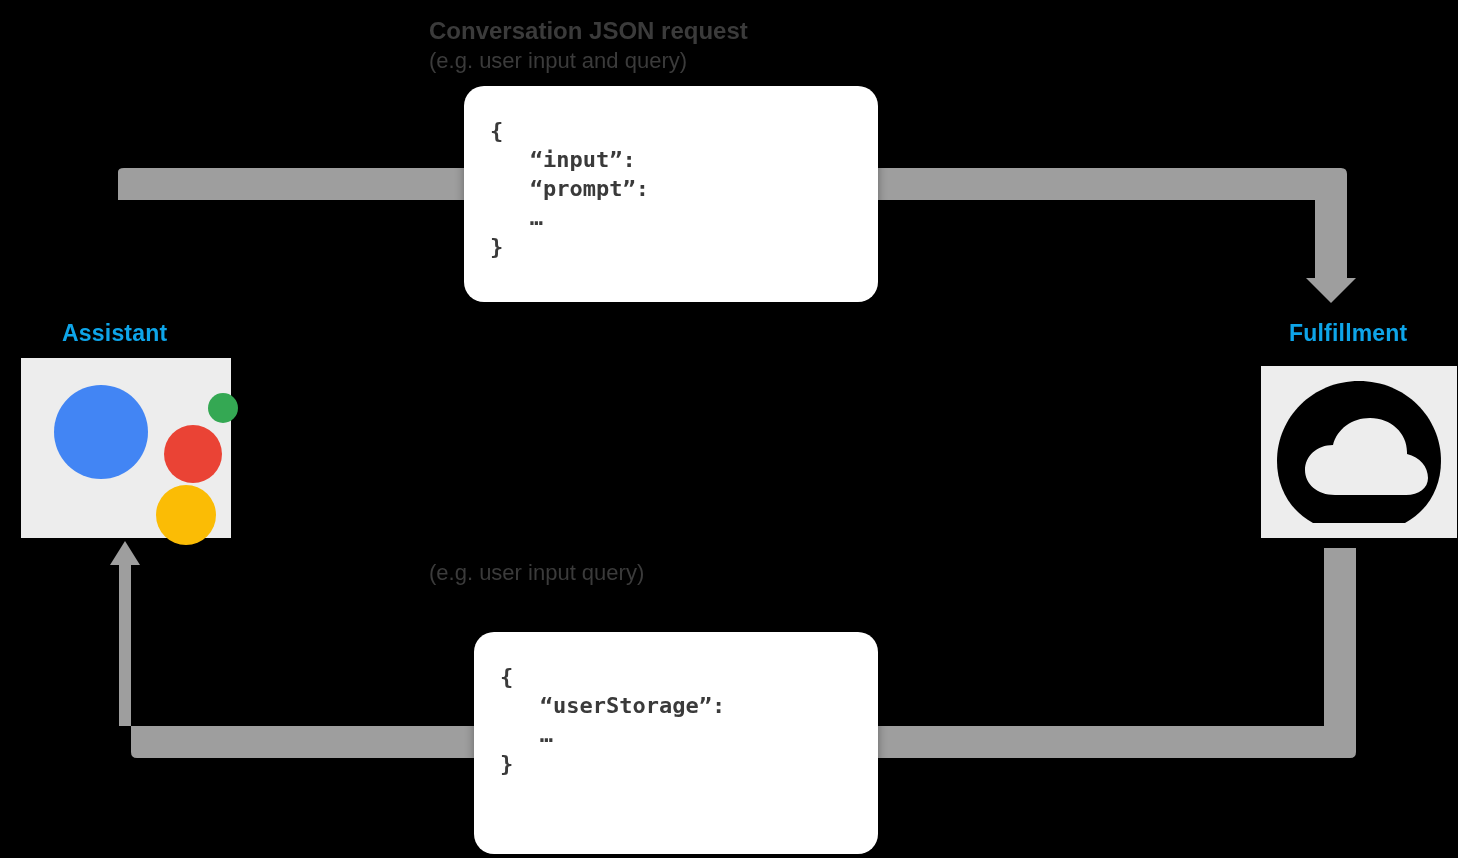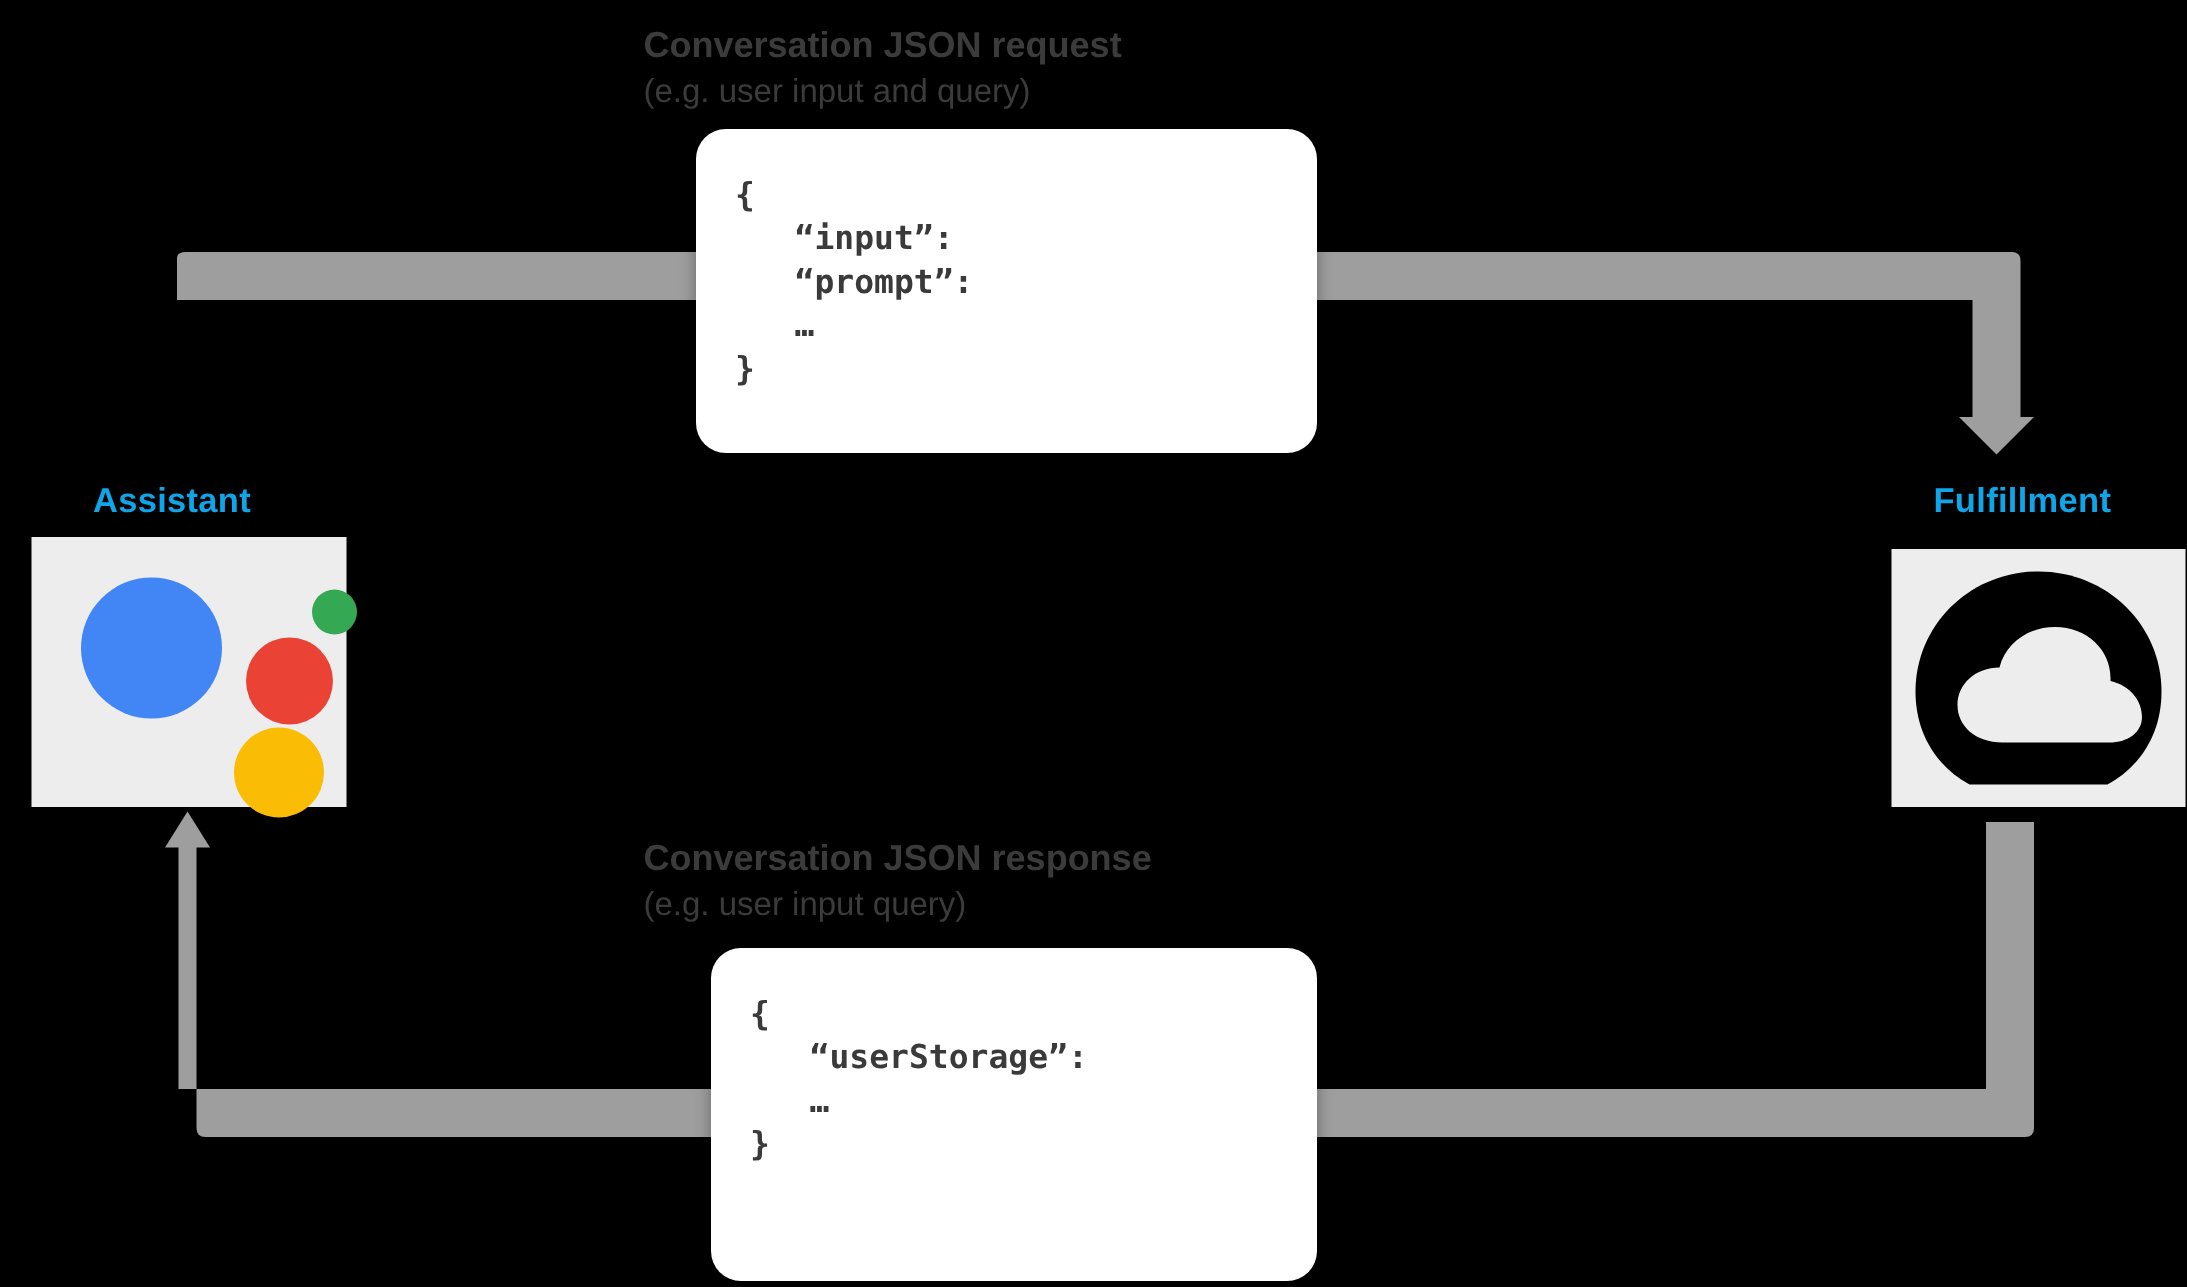--- a/index.html
+++ b/index.html
@@ -167,21 +167,20 @@
 
   <div id="request-payload" class="payload-card">
     <span class="ln">{</span>
     <span class="ln">   “input”:</span>
     <span class="ln">   “prompt”:</span>
     <span class="ln">   …</span>
     <span class="ln">}</span>
   </div>
 
   <div id="response-label" class="flow-label">
-    <span class="title">Conversation JSON response</span>
     <span class="subtitle">(e.g. user input query)</span>
   </div>
 
   <div id="response-payload" class="payload-card">
     <span class="ln">{</span>
     <span class="ln">   “userStorage”:</span>
     <span class="ln">   …</span>
     <span class="ln">}</span>
   </div>
 

